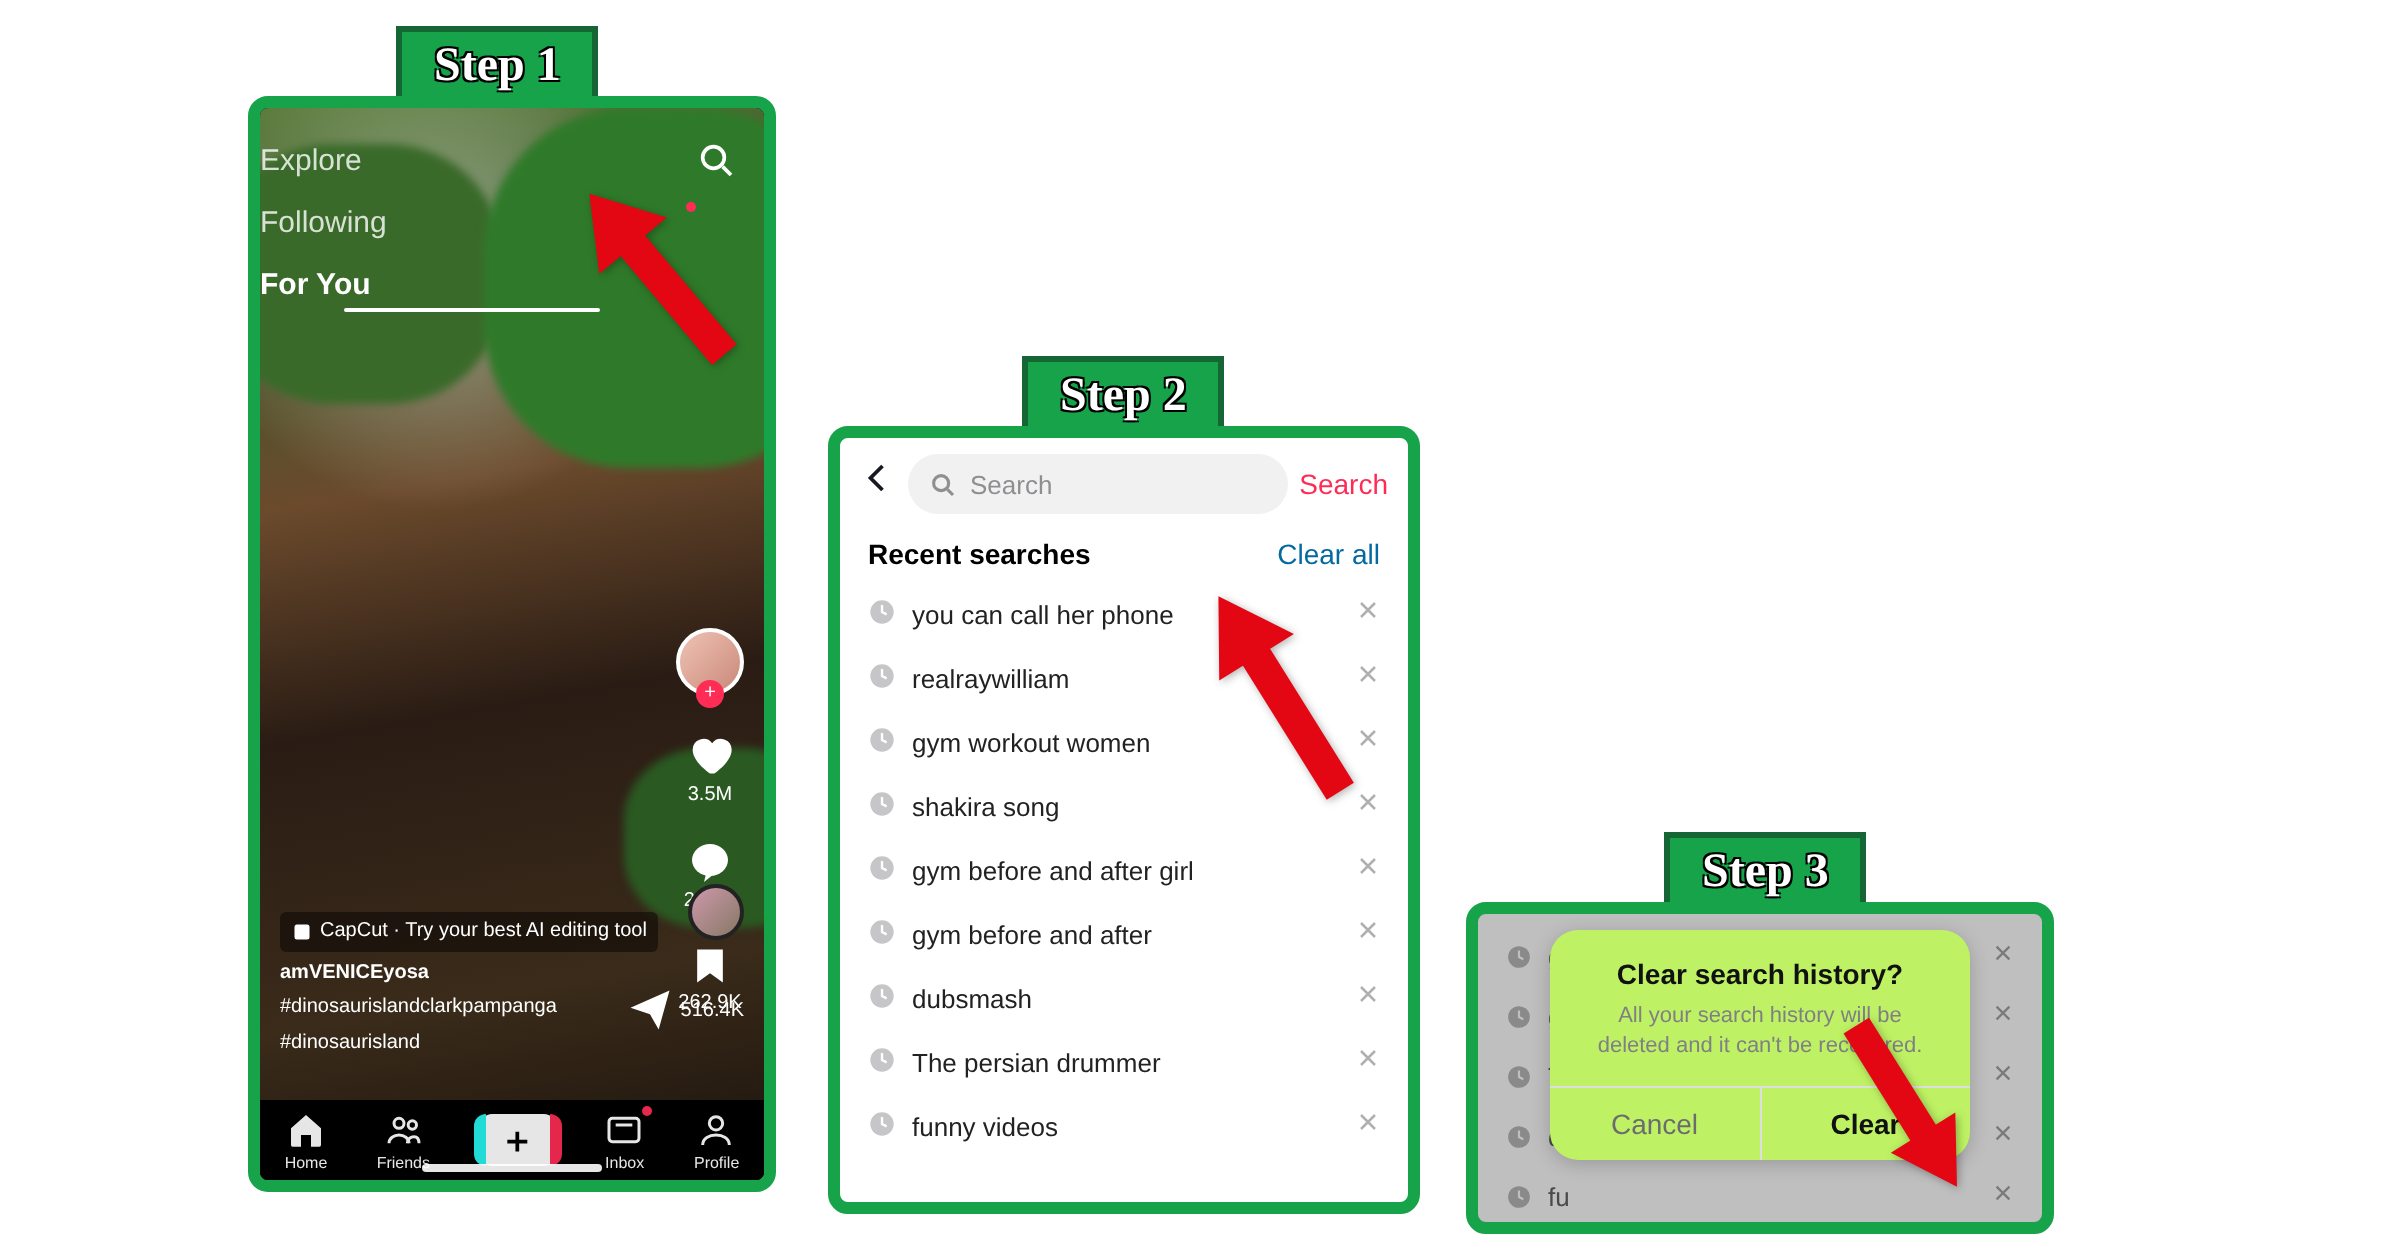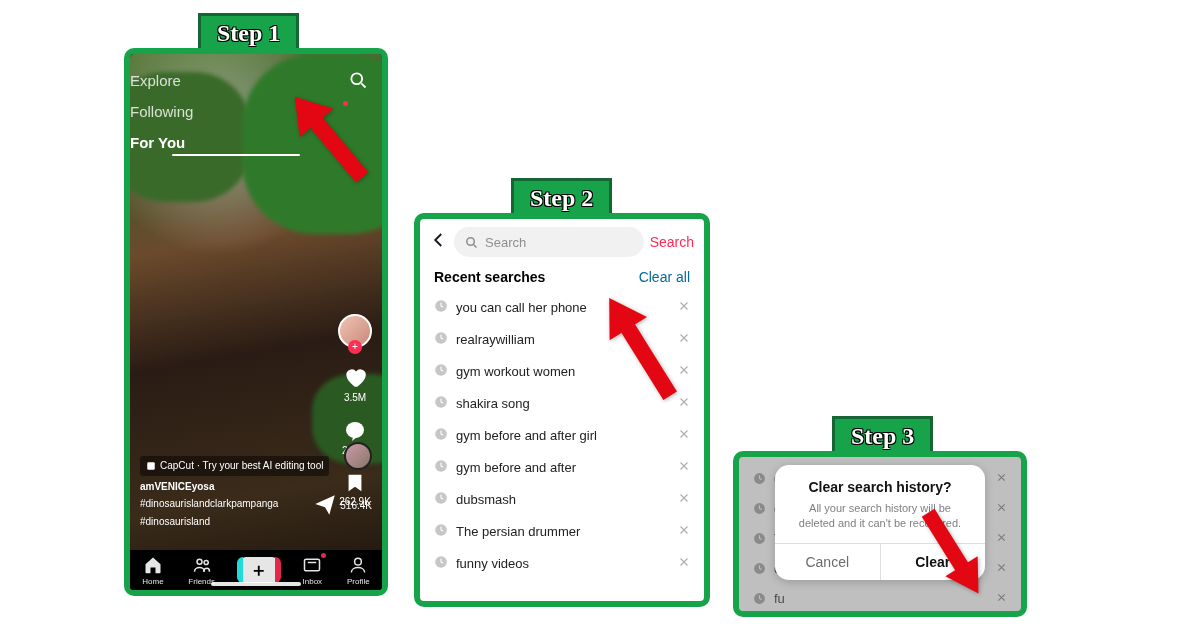--- a/index.html
+++ b/index.html
@@ -84,21 +84,21 @@
   .hist-item .lbl{flex:1;}
   .hist-item .x{color:#b0b0b2;font-size:16px;}
 
   
   #p3 { left: 733px; top: 451px; width: 294px; height: 166px; background:#bfbfbf;}
   .dim-list{position:absolute;inset:0;padding:6px 0;}
   .dim-row{display:flex;align-items:center;gap:8px;padding:6px 14px;font-size:13px;color:#4a4a4a;}
   .dim-row .x{margin-left:auto;color:#7a7a7a;font-size:16px;}
   .dialog{
     position:absolute;left:50%;top:8px;transform:translateX(-50%);
-    width:210px;background:#ffffff;border-radius:14px;overflow:hidden;
+    width:210px;background:#bef264;border-radius:14px;overflow:hidden;
     box-shadow:0 2px 10px rgba(0,0,0,0.2);
   }
   .dlg-body{padding:14px 16px 12px;text-align:center;}
   .dlg-title{font-size:14px;font-weight:700;color:#111;margin-bottom:6px;}
   .dlg-msg{font-size:11px;color:#808084;line-height:1.35;}
   .dlg-btns{display:flex;border-top:1px solid #dedee0;}
   .dlg-btns .b{flex:1;text-align:center;padding:10px 0;font-size:14px;color:#111;}
   .dlg-btns .b:first-child{border-right:1px solid #dedee0;color:#6c6c70;}
   .dlg-btns .b:last-child{font-weight:700;}
 

